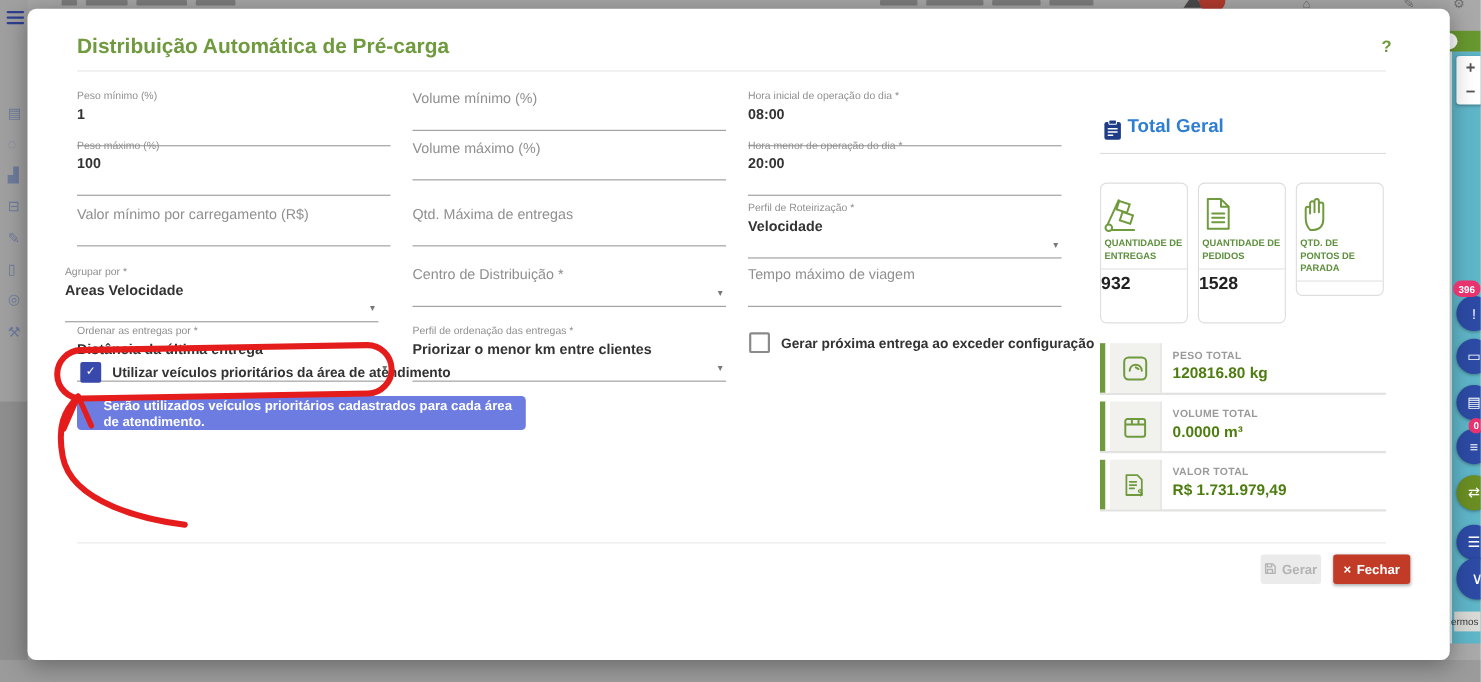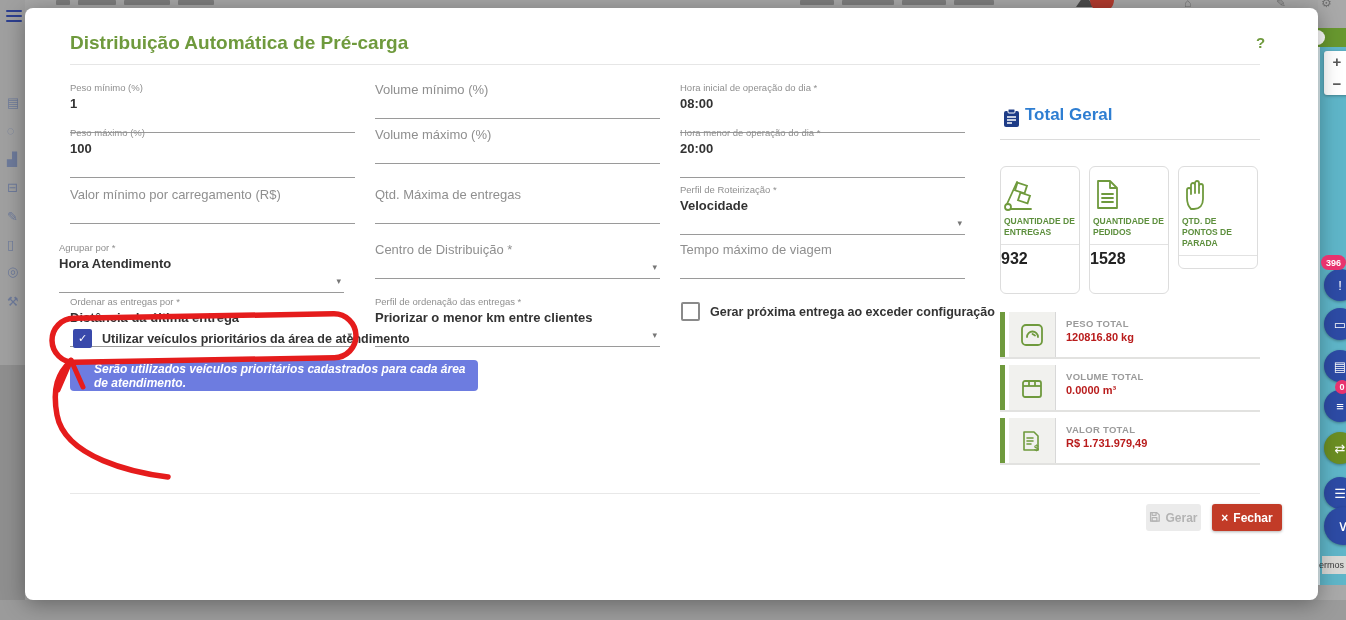--- a/index.html
+++ b/index.html
@@ -48,41 +48,41 @@
   .flabel{font-size:9.5px;color:#8f8f8f;margin-bottom:3px;}
   .fvalue{font-size:13px;color:#333;font-weight:600;}
   .ph .fvalue{color:#8f8f8f;font-weight:400;}
   .caret{position:absolute;right:3px;bottom:6px;font-size:9px;color:#777;}
   .cbrow{position:absolute;display:flex;align-items:center;gap:10px;cursor:pointer;}
   .cbbox{width:15px;height:15px;border:2px solid #8a8a8a;border-radius:2px;background:#fff;
          font-size:11px;line-height:15px;text-align:center;color:transparent;flex:0 0 auto;}
   .cbbox.checked{background:#3949ab;border-color:#3949ab;color:#fff;}
   .cblabel{font-size:12.5px;color:#333;font-weight:600;}
   .banner{position:absolute;left:45px;top:352px;width:384px;height:31px;background:#6d7ce0;border-radius:4px;
-          color:#fff;font-size:12px;font-weight:700;display:flex;align-items:center;padding-left:24px;font-style:italic;}
+          color:#fff;font-size:12px;font-weight:700;display:flex;align-items:center;padding-left:24px;}
   .annot{position:absolute;left:0;top:295px;width:400px;height:195px;pointer-events:none;z-index:6;}
   
   .tg-title{position:absolute;left:1000px;top:97px;font-size:17px;font-weight:700;color:#2e7ed2;}
   .tg-clip{position:absolute;left:978px;top:100px;}
   .hr-tg{position:absolute;left:975px;top:131px;width:260px;height:1px;background:#dcdcdc;}
   .card{position:absolute;top:158px;width:80px;border:1px solid #ddd;border-radius:6px;background:#fff;
         text-align:left;box-sizing:border-box;}
   .cicon{margin-top:11px;height:36px;}
   .clabel{font-size:8.5px;font-weight:700;color:#5d8f3d;line-height:11px;padding:2px 3px 6px;}
   .cvalue{border-top:1px solid #e2e2e2;font-size:16px;font-weight:700;color:#222;padding:5px 0 7px;}
   .cvalue.empty{padding:6px 0;}
   .stat{position:absolute;left:975px;width:260px;height:45px;display:flex;align-items:stretch;
         background:#fff;border-bottom:2px solid #e2e2e0;}
   .sbar{width:5px;background:#6f9a3d;}
   .sgap{width:4px;background:#fff;}
   .sicon{width:46px;background:#f1f1ee;display:flex;align-items:center;justify-content:center;}
   .sdiv{width:1px;background:#d8d8d8;}
   .sbody{flex:1;padding:6px 0 0 10px;}
   .slabel{font-size:9.5px;font-weight:700;color:#9a9a9a;letter-spacing:.3px;}
-  .svalue{font-size:11px;font-weight:700;color:#b91c1c;margin-top:2px;}
+  .svalue{font-size:14px;font-weight:700;color:#4d7c0f;margin-top:2px;}
   .btn{position:absolute;top:496px;height:27px;border:none;border-radius:3px;font-weight:700;font-size:12px;
        display:flex;align-items:center;justify-content:center;gap:5px;font-family:inherit;cursor:pointer;}
   .btn.gerar{left:1121px;width:55px;background:#ebebeb;color:#b3b3b3;cursor:default;}
   .btn.fechar{left:1187px;width:70px;background:#c23b27;color:#fff;box-shadow:0 1px 3px rgba(0,0,0,.3);}
 </style>
 </head>
 <body>
 
 <div class="bg-left">
   <div class="bg-left-lower"></div>
@@ -176,21 +176,21 @@
     <div class="fvalue">Qtd. Máxima de entregas</div>
   </div>
   <div class="field" style="left:655px;top:176px">
     <div class="flabel">Perfil de Roteirização *</div>
     <div class="fvalue">Velocidade</div>
     <span class="caret">▾</span>
   </div>
 
   <div class="field" style="left:34px;top:234px">
     <div class="flabel">Agrupar por *</div>
-    <div class="fvalue">Hora Atendimento</div>
+    <div class="fvalue">Areas Velocidade</div>
     <span class="caret">▾</span>
   </div>
   <div class="field ph" style="left:350px;top:234px">
     <div class="fvalue">Centro de Distribuição *</div>
     <span class="caret">▾</span>
   </div>
   <div class="field ph" style="left:655px;top:234px">
     <div class="fvalue">Tempo máximo de viagem</div>
   </div>
 

